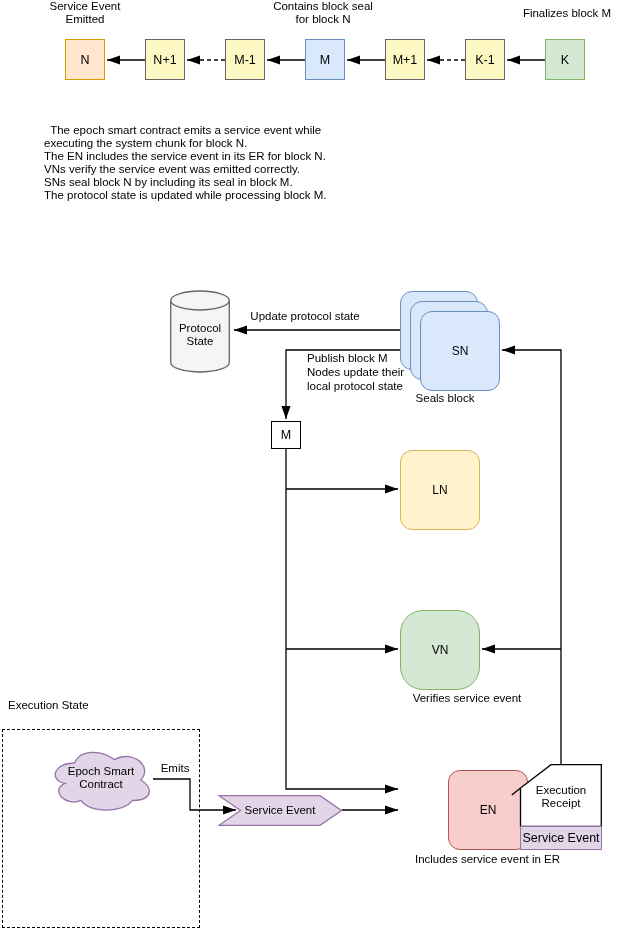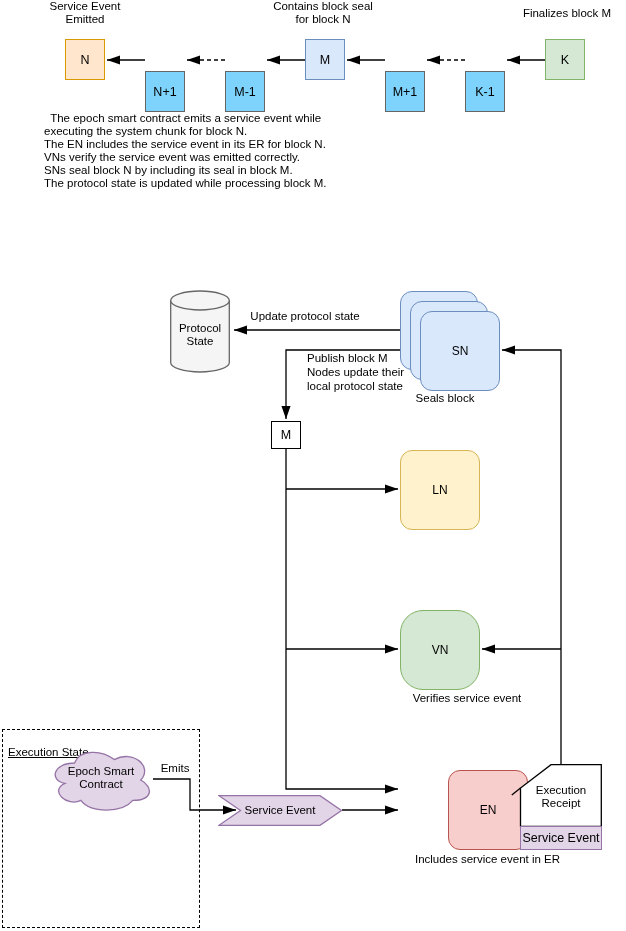--- a/index.html
+++ b/index.html
@@ -6,30 +6,30 @@
   #canvas{position:relative;width:626px;height:931px;background:#fff;
           font-family:"Liberation Sans",sans-serif;color:#000;overflow:hidden;}
   svg{display:block;}
   .abs{position:absolute;}
   .label{position:absolute;font-size:11.5px;line-height:13px;white-space:pre-line;}
   .center{text-align:center;}
   .chainblock{position:absolute;top:39px;width:40px;height:41px;box-sizing:border-box;
               border:1px solid;display:flex;align-items:center;justify-content:center;
               font-size:12.5px;}
   .c-orange{background:#ffe6cc;border-color:#d79b00;}
-  .c-gray{background:#7dd3fc;border-color:#666666;margin-top:32px;}
+  .c-gray{background:#fef9c3;border-color:#666666;}
   .c-blue{background:#dae8fc;border-color:#6c8ebf;}
   .c-green{background:#d5e8d4;border-color:#82b366;}
   .node{position:absolute;box-sizing:border-box;border:1px solid;border-radius:12px;
         display:flex;align-items:center;justify-content:center;font-size:12px;}
   .n-blue{background:#dae8fc;border-color:#6c8ebf;}
   .n-yellow{background:#fff2cc;border-color:#d6b656;}
   .n-green{background:#d5e8d4;border-color:#82b366;}
   .n-red{background:#f8cecc;border-color:#b85450;}
-  .para{position:absolute;left:44px;top:112px;font-size:11.5px;line-height:13px;}
+  .para{position:absolute;left:44px;top:124px;font-size:11.5px;line-height:13px;}
   .para div{white-space:pre;}
   .mbox{position:absolute;left:271px;top:421px;width:30px;height:28px;box-sizing:border-box;
         border:1px solid #000;background:#fff;display:flex;align-items:center;
         justify-content:center;font-size:12.5px;}
   .dashedbox{position:absolute;left:2px;top:729px;width:198px;height:199px;
              box-sizing:border-box;border:1px dashed #000;}
   .receipt-tag{position:absolute;left:520px;top:826px;width:82px;height:24px;
                box-sizing:border-box;background:#e1d5e7;border:1px solid #9673a6;
                display:flex;align-items:center;justify-content:center;font-size:12.5px;}
   .steptext{position:absolute;left:218px;top:795px;width:124px;height:30px;
@@ -108,21 +108,21 @@
   <div class="label center" style="left:395px;top:392px;width:100px;">Seals block</div>
 
   <div class="mbox">M</div>
 
   <div class="node n-yellow" style="left:400px;top:450px;width:80px;height:80px;">LN</div>
   <div class="node n-green" style="left:400px;top:610px;width:80px;height:80px;border-radius:23px;">VN</div>
   <div class="label center" style="left:392px;top:692px;width:150px;">Verifies service event</div>
   <div class="node n-red" style="left:400px;top:770px;width:80px;height:80px;margin-left:48px;">EN</div>
   <div class="label center" style="left:400px;top:853px;width:175px;">Includes service event in ER</div>
 
-  <div class="label" style="left:8px;top:746px;width:110px;text-decoration:underline;">Execution State</div>
+  <div class="label" style="left:8px;top:699px;width:110px;">Execution State</div>
   <div class="dashedbox"></div>
 
   <svg class="abs" style="left:48px;top:746px;" width="106" height="68" viewBox="0 0 106 68">
     <path d="M26.5,17 C5.3,17 0.7,34 16.96,37.4 C0.7,44.9 19.1,61.2 32.9,54.4
              C42.4,67.3 74.2,67.3 84.8,54.4 C105.3,54.4 105.3,40.8 92.75,34
              C105.3,20.4 84.8,3.4 66.25,13.6 C53,3.4 31.8,3.4 26.5,17 Z" fill="#e1d5e7" stroke="#9673a6" stroke-width="1.3"></path>
   </svg>
   <div class="label center" style="left:48px;top:765px;width:106px;">Epoch Smart
 Contract</div>
 

